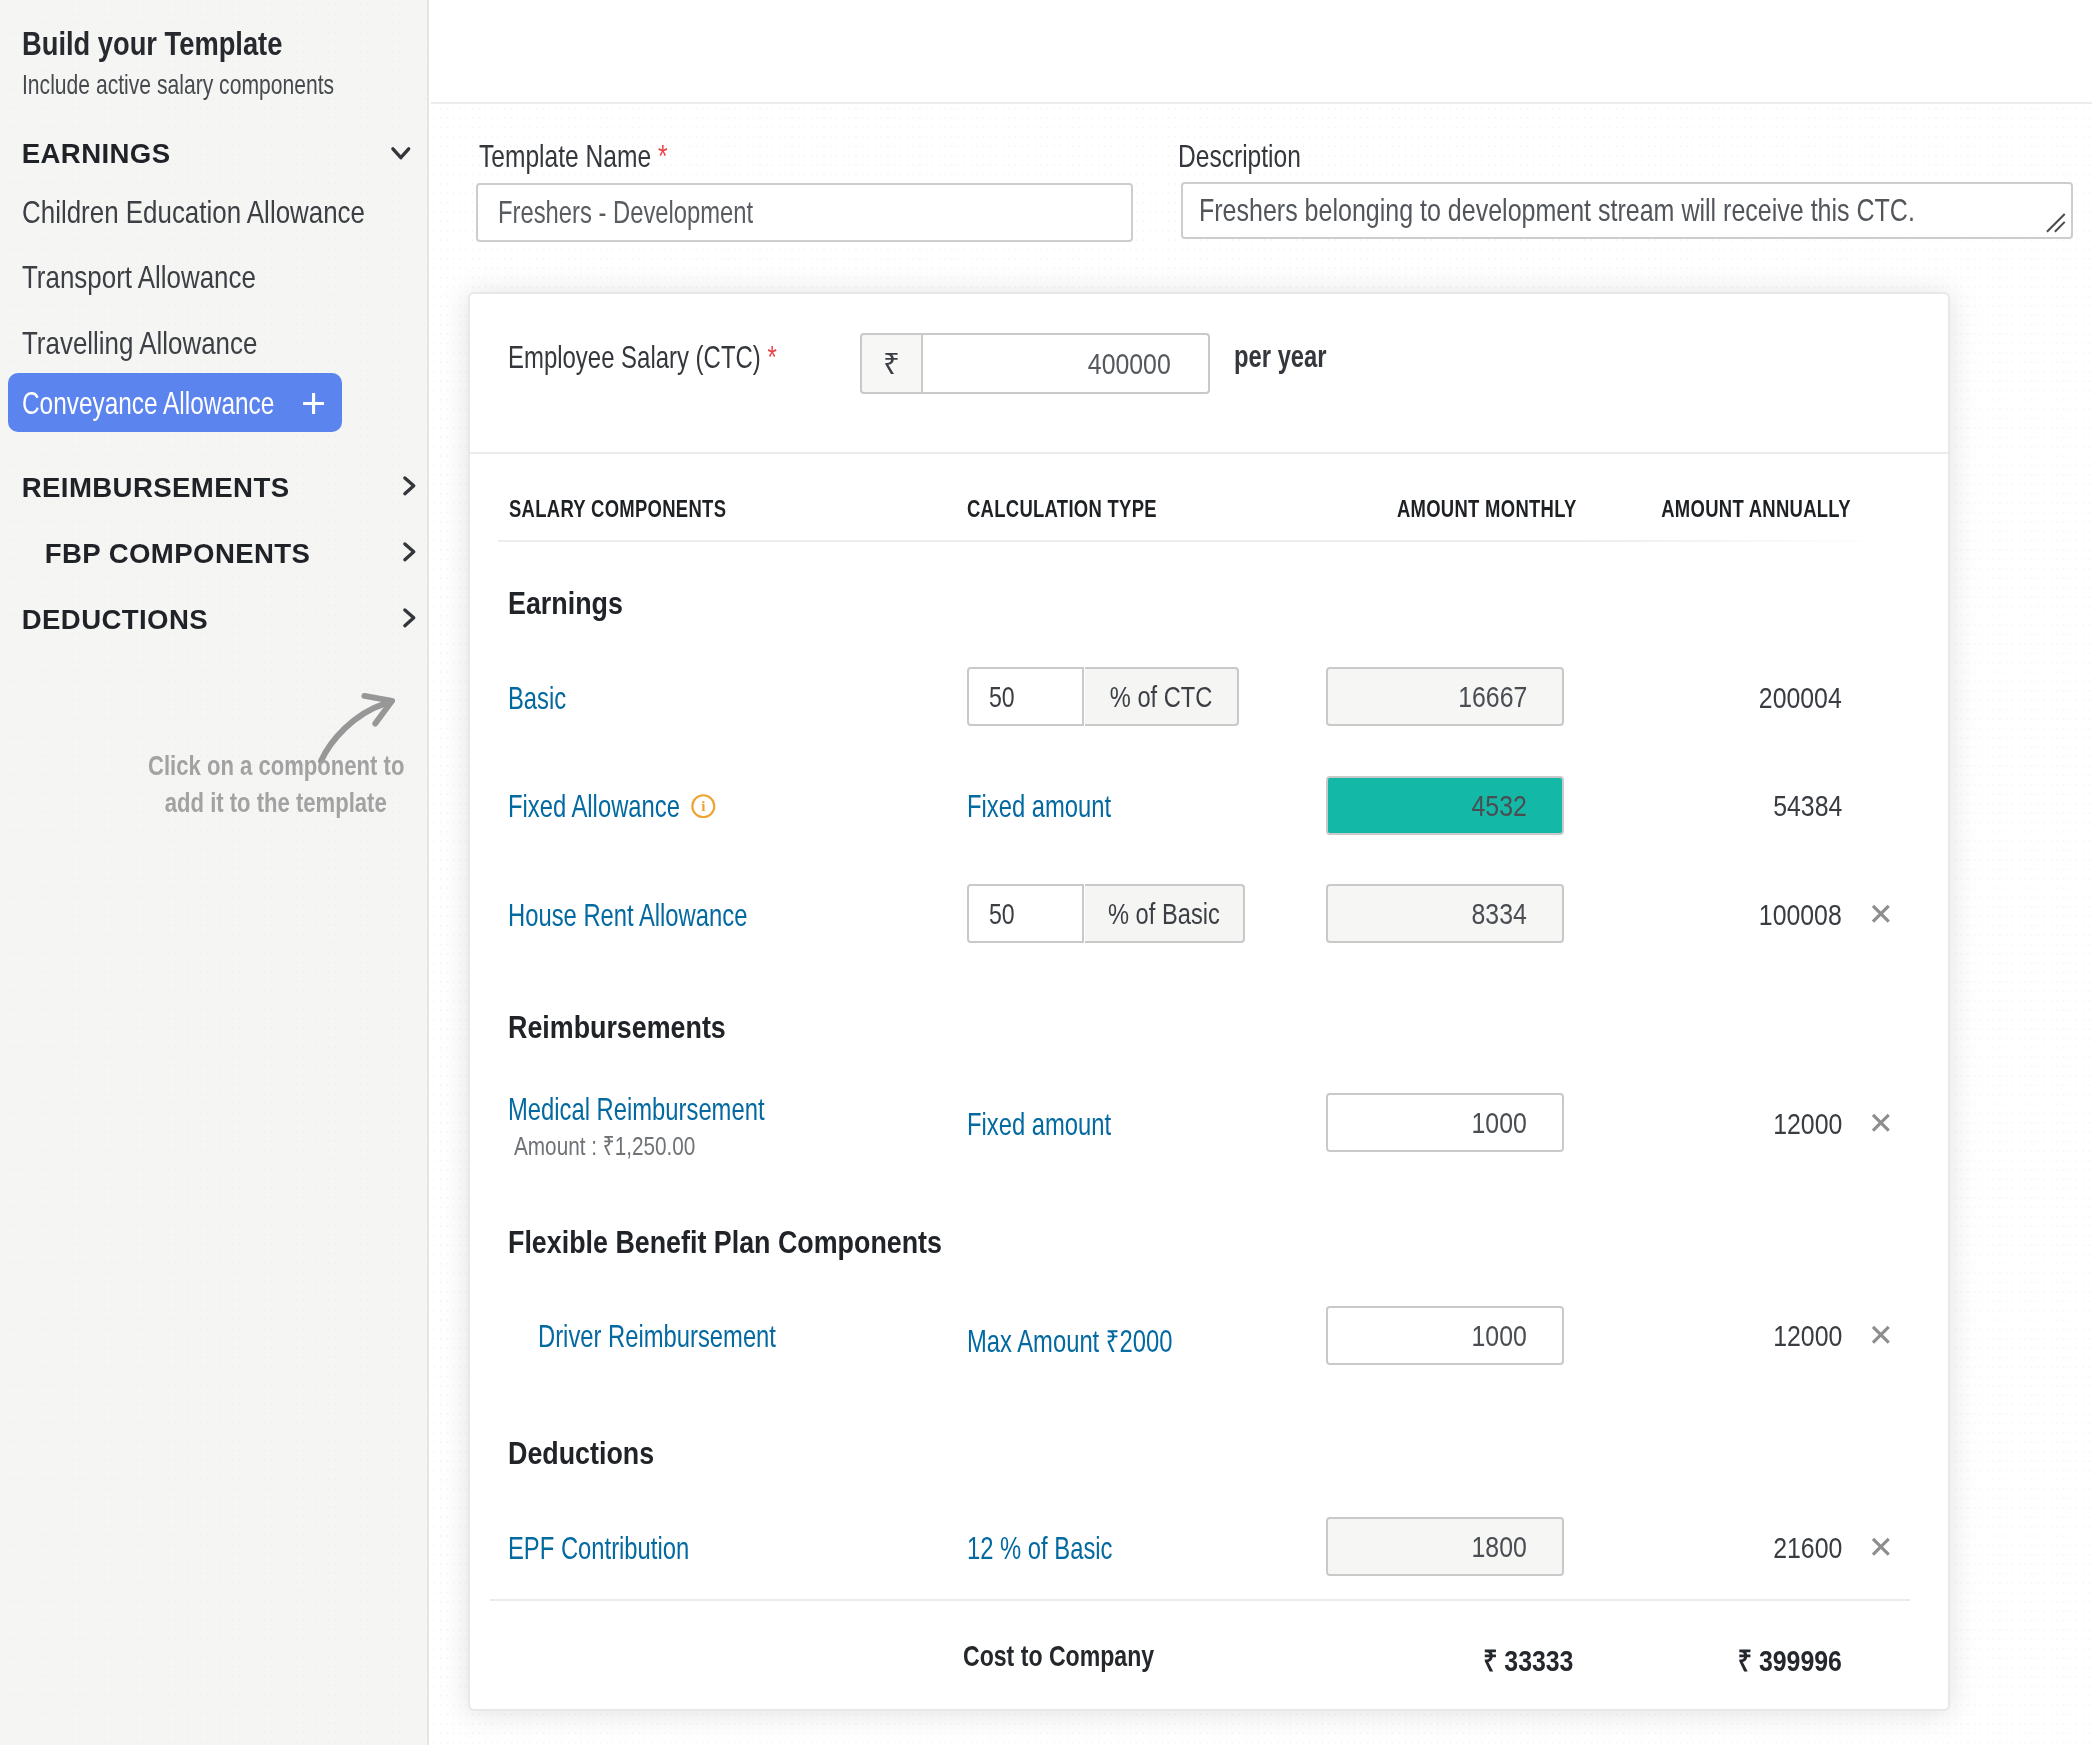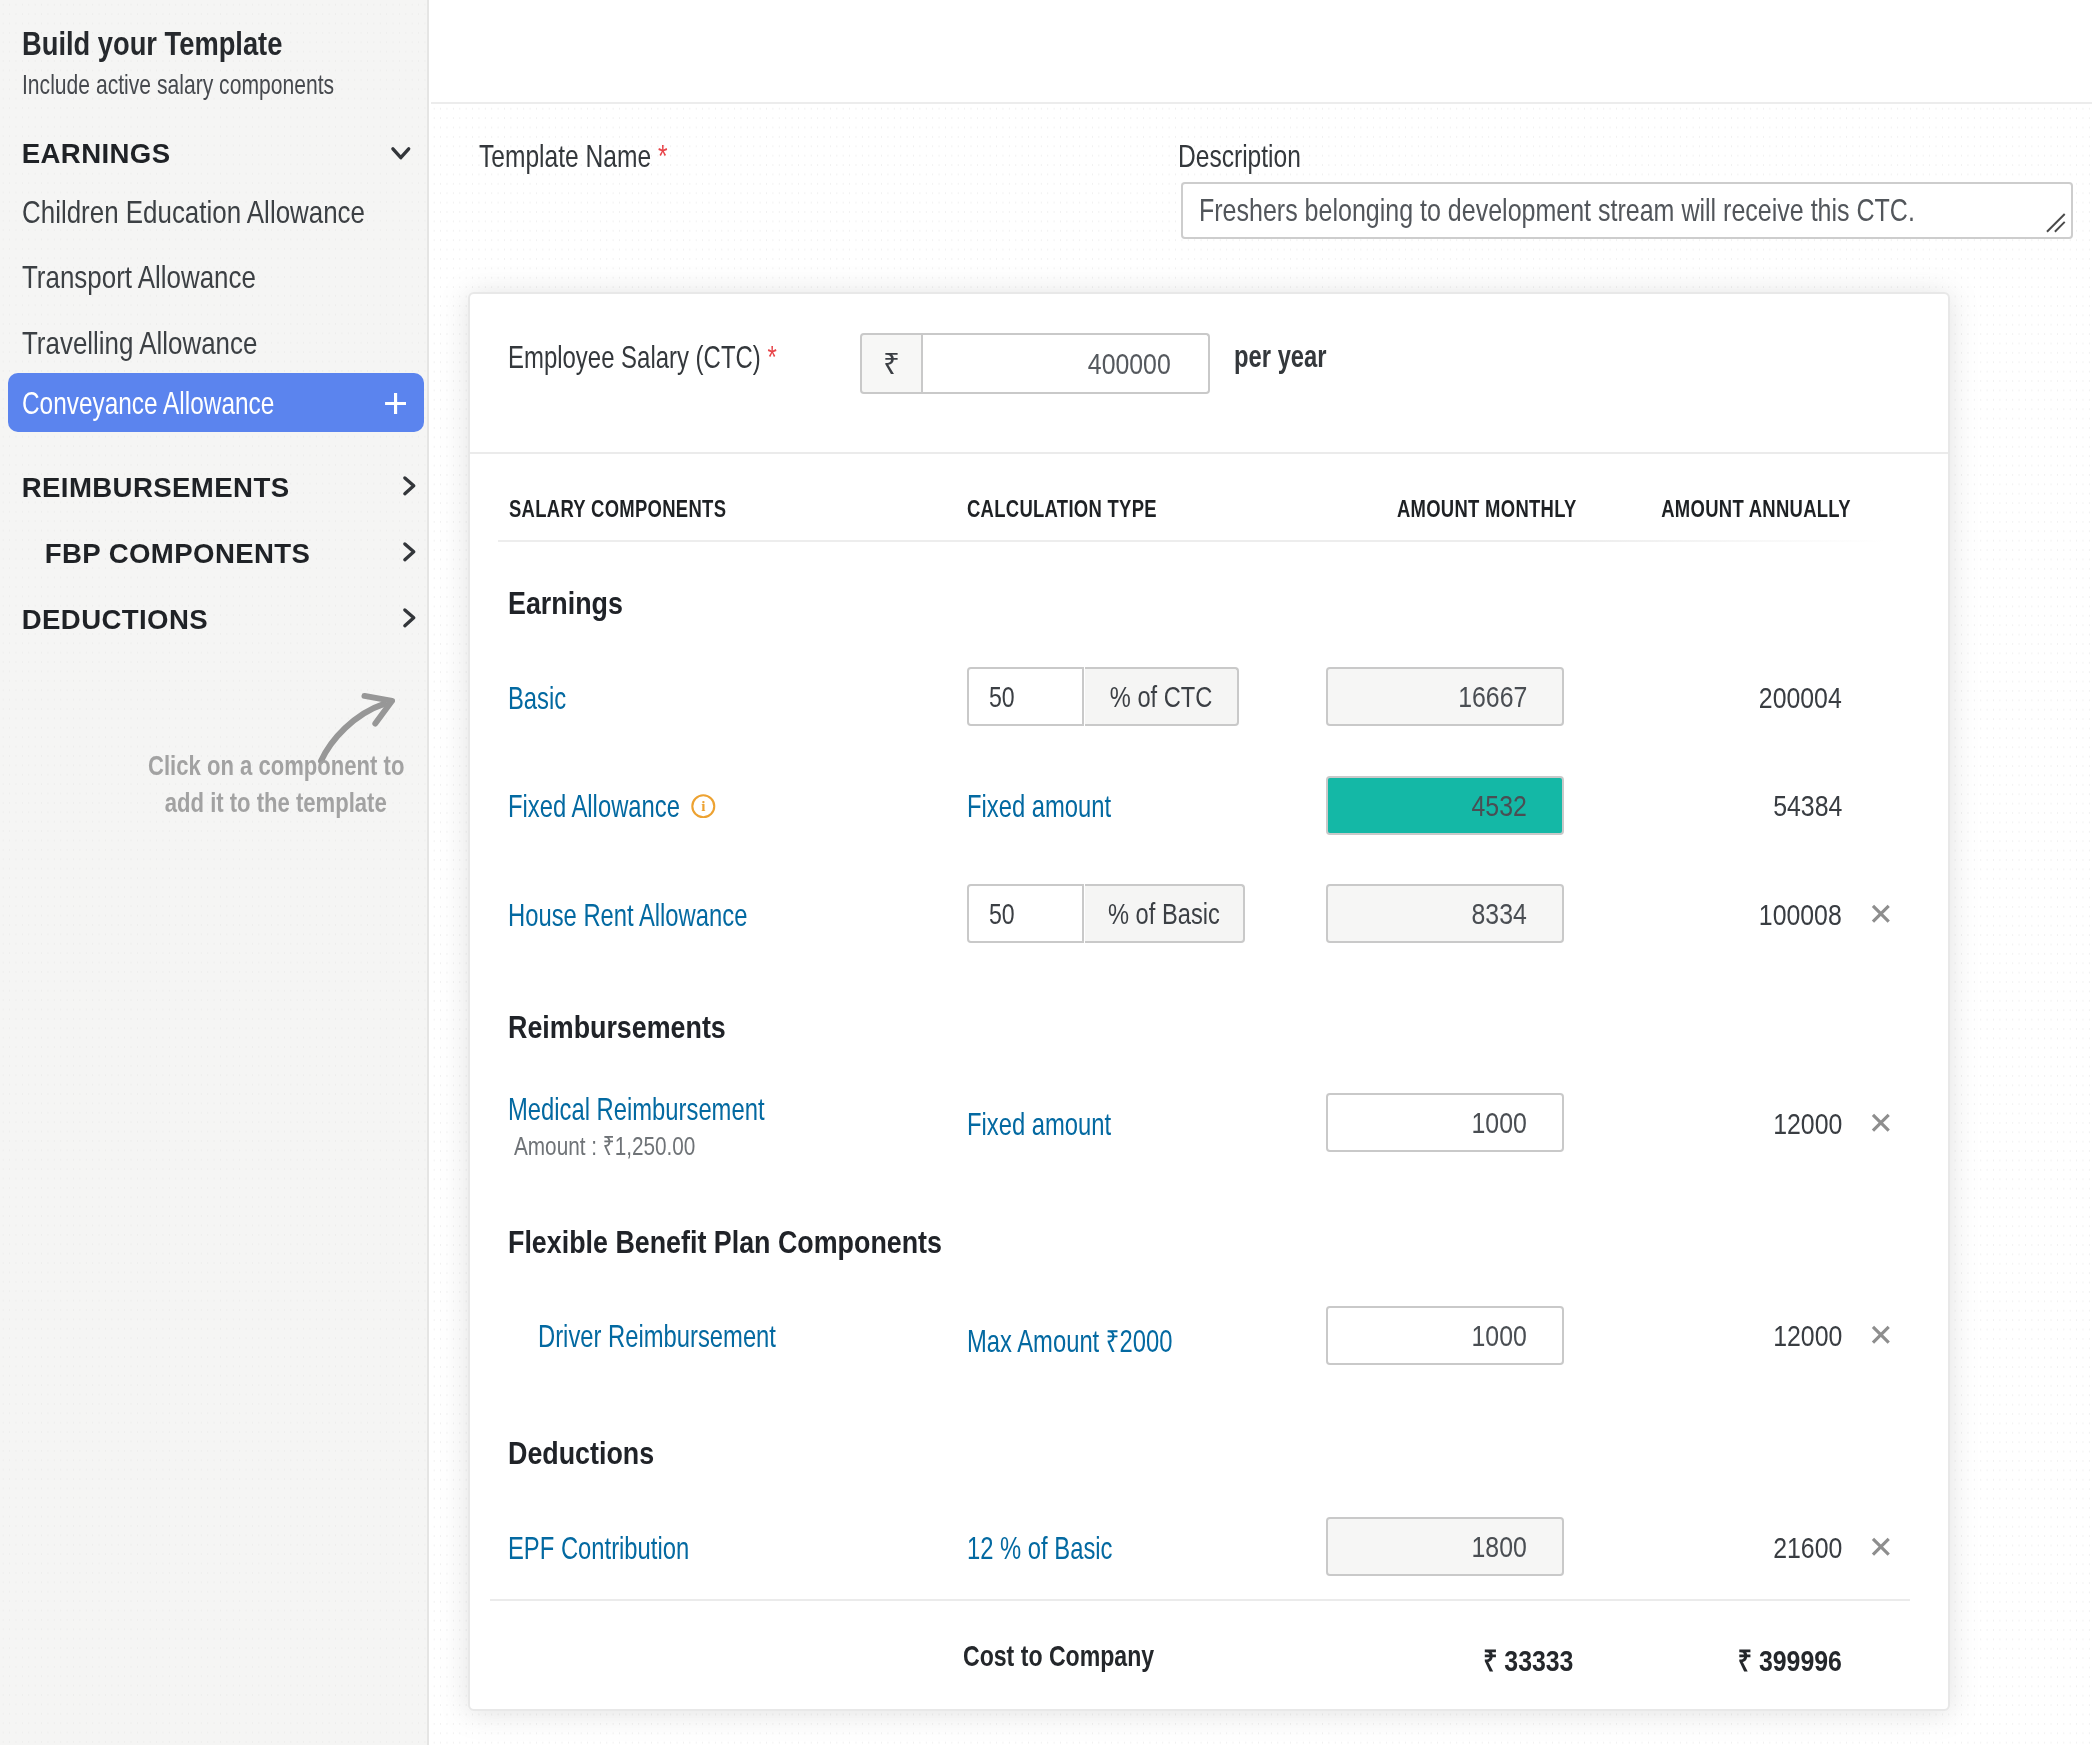--- a/index.html
+++ b/index.html
@@ -16,21 +16,21 @@
   background-image: radial-gradient(circle, #ededec 1px, rgba(0,0,0,0) 1px);
   background-size:6.4px 9.4px;
   border-right:2px solid #e5e5e4; }
 .sb-title { left:21.7px; top:25.6px; font-size:32.5px; font-weight:700; color:#26292d; }
 .sb-title .n { transform:scaleX(0.84); }
 .sb-sub { left:21.7px; top:69px; font-size:27.6px; color:#46494e; }
 .sb-sub .n { transform:scaleX(0.765); }
 .sb-head { font-size:27.6px; font-weight:700; color:#1f2226; letter-spacing:0.4px; white-space:nowrap; }
 .sb-item { font-size:30.5px; color:#3c4044; white-space:nowrap; }
 .sb-item .n { transform:scaleX(0.85); }
-.pill { left:7.9px; top:373px; width:416px; height:59px; background:#5b84ee; border-radius:9.9px; }
+.pill { left:7.9px; top:373px; width:334px; height:59px; background:#5b84ee; border-radius:9.9px; }
 .pill-label { position:absolute; left:13.8px; top:50%; transform:translateY(-50%); font-size:30.5px; color:#fff; white-space:nowrap; }
 .pill-label .n { transform:scaleX(0.80); }
 .pill-plus { position:absolute; right:15.8px; top:50%; transform:translateY(-50%); font-size:43px; font-weight:400; color:#fff; }
 .note { left:116px; top:747px; width:319px; text-align:center; font-size:27.6px; font-weight:700; color:#a2a2a2; line-height:37px; }
 .chev { position:absolute; }
 
 
 #main { position:absolute; left:431px; top:0; width:1661px; height:1746px; background:#fff; }
 #dots { position:absolute; left:0; top:104px; right:0; bottom:0;
   background-image: radial-gradient(circle, #f0f0f0 1px, rgba(0,0,0,0) 1px);
@@ -101,20 +101,21 @@
     <path d="M 52 6 L 80 11 L 63 34" fill="none" stroke="#979797" stroke-width="6" stroke-linecap="round" stroke-linejoin="round"></path>
   </svg>
   <div class="abs note"><span class="nc" style="transform:scaleX(0.8);">Click on a component to</span><br><span class="nc" style="transform:scaleX(0.8);">add it to the template</span></div>
 </div>
 
 <div id="main">
   <div id="dots"></div>
   <div class="abs hdr-line"></div>
 
   <div class="abs lbl" style="left:48px; top:138px;text-decoration:underline;"><span class="n">Template Name <span class="red">*</span></span></div>
+  <div class="inp" style="left:45px; top:183px; width:657px; height:59px; line-height:55px; padding-left:19.7px;"><span class="n">Freshers - Development</span></div>
 
   <div class="abs lbl" style="left:747px; top:138px;"><span class="n">Description</span></div>
   <div class="inp" style="left:750px; top:182px; width:892px; height:57px; line-height:53px; padding-left:15.8px; color:#52565b;"><span class="n" style="transform:scaleX(0.82);">Freshers belonging to development stream will receive this CTC.</span>
     <svg style="position:absolute; right:3.9px; bottom:3px;" width="21.7" height="21.7" viewBox="0 0 22 22">
         <path d="M2 20 L20 2 M10 20 L20 10" stroke="#4a4a4a" stroke-width="2" fill="none"></path>
       </svg>
   </div>
 
   <div id="card">
 

